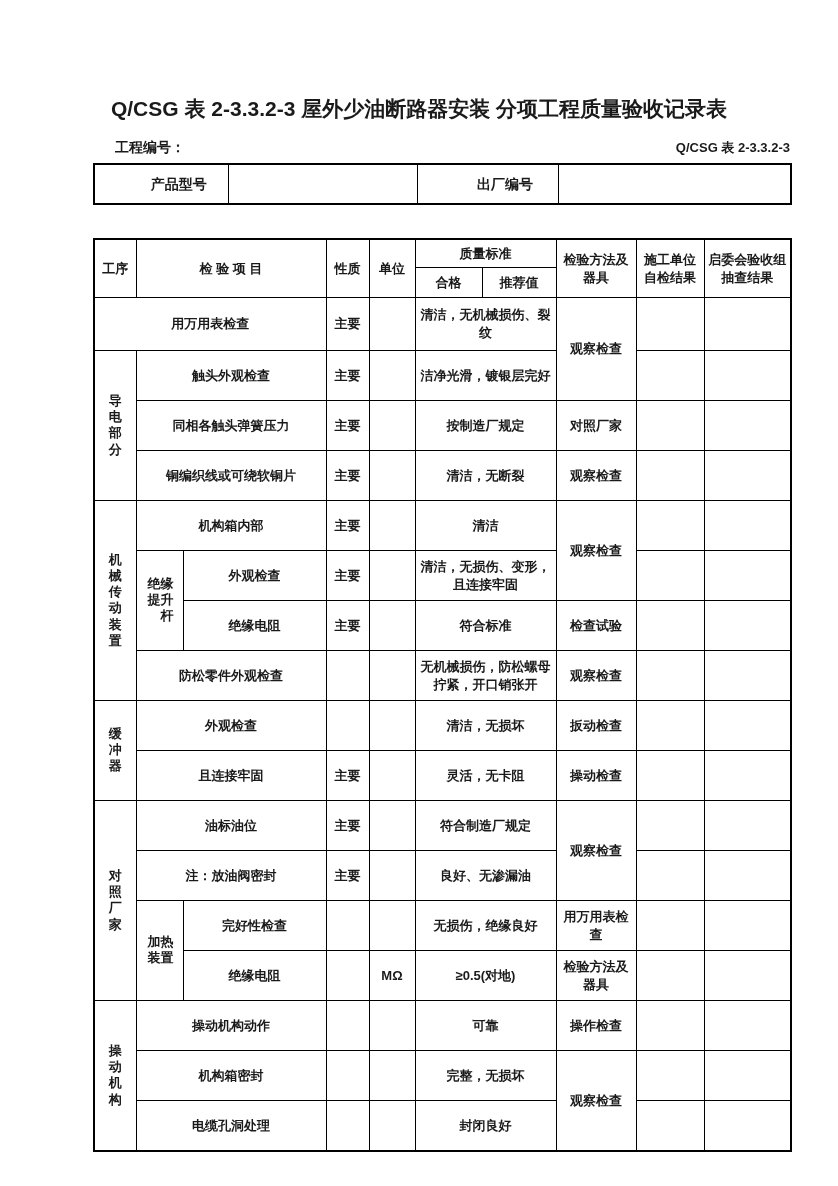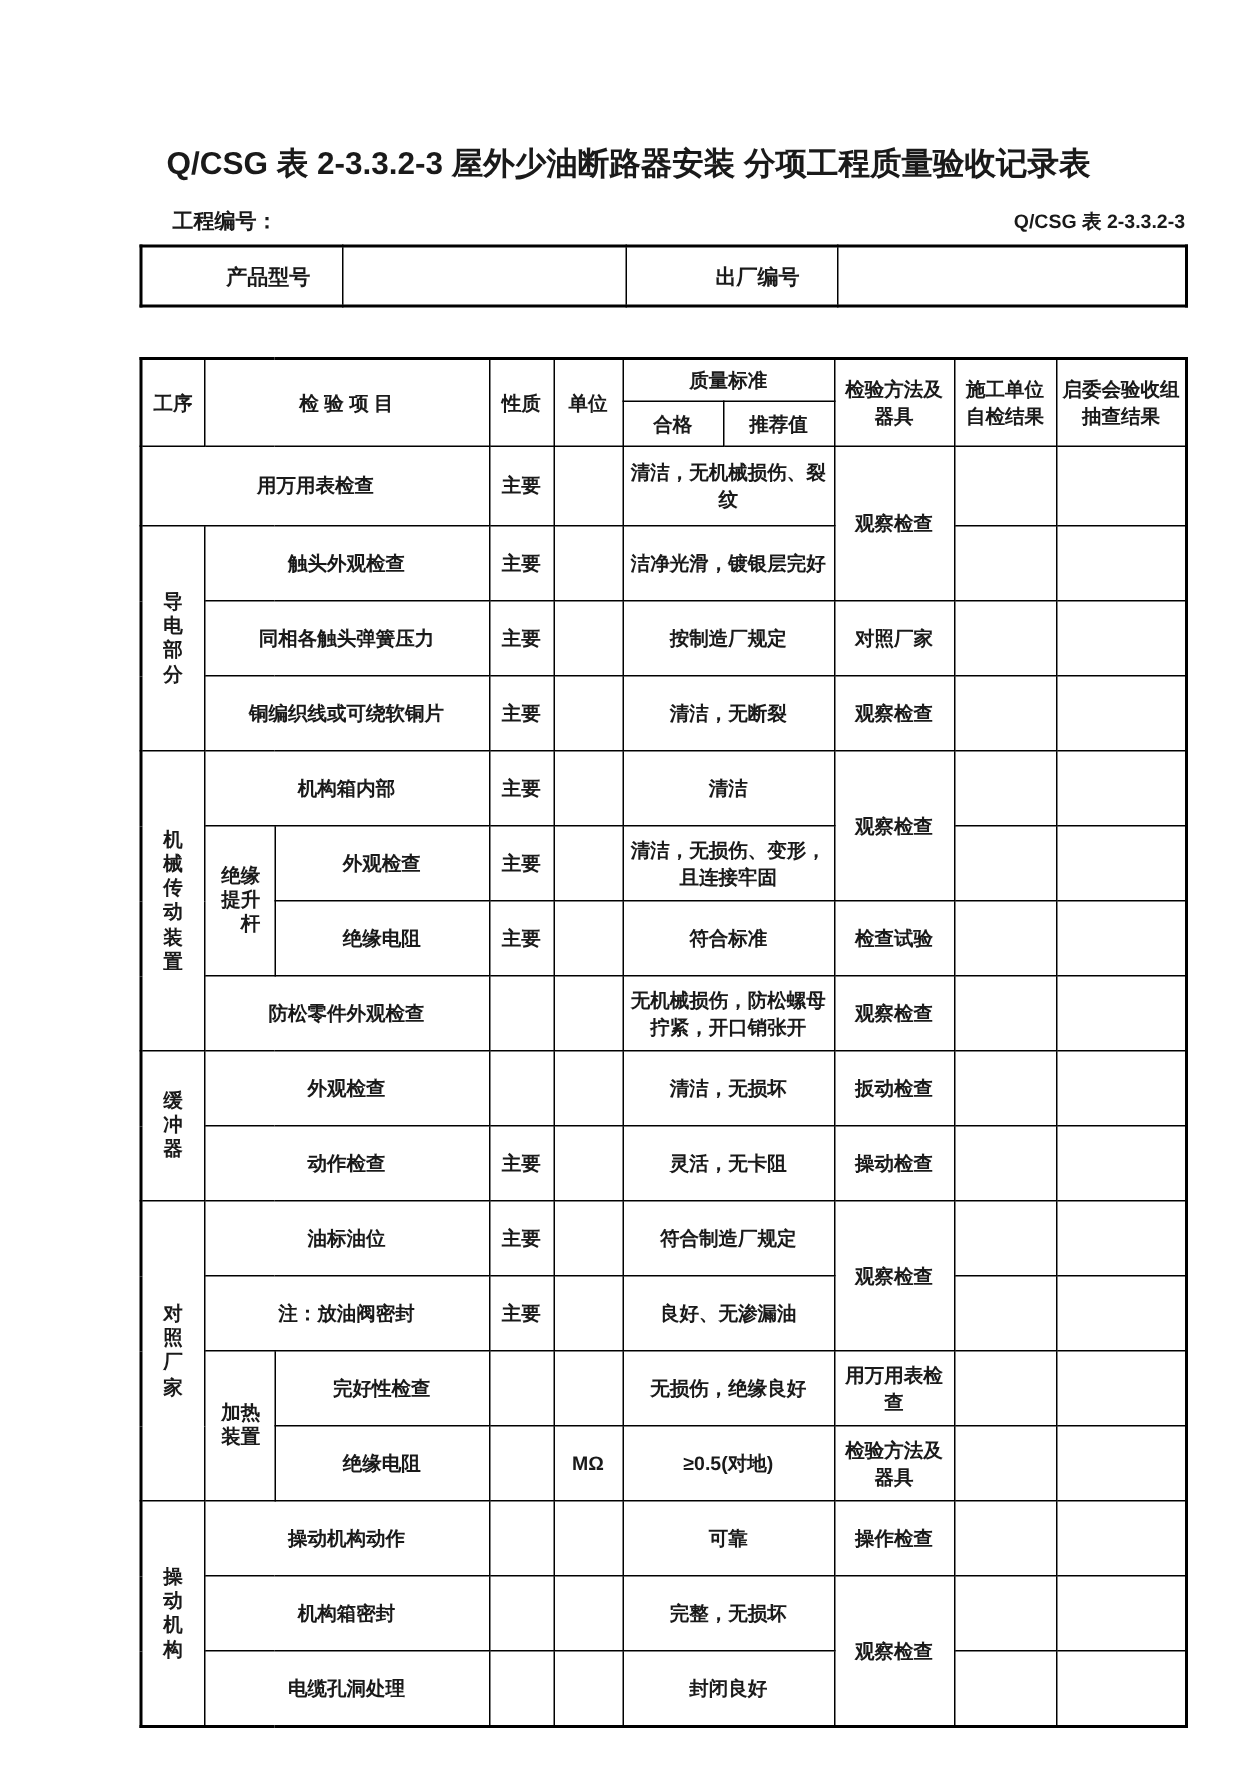--- a/index.html
+++ b/index.html
@@ -192,21 +192,21 @@
       <td colspan="2">外观检查</td>
       <td></td>
       <td></td>
       <td colspan="2">清洁，无损坏</td>
       <td>扳动检查</td>
       <td></td>
       <td></td>
     </tr>
 
     <tr class="drow">
-      <td colspan="2">动作检查</td>
+      <td colspan="2">且连接牢固</td>
       <td>主要</td>
       <td></td>
       <td colspan="2">灵活，无卡阻</td>
       <td>操动检查</td>
       <td></td>
       <td></td>
     </tr>
 
     <tr class="drow">
       <td rowspan="4"><span class="vmain">对照厂家</span></td>

